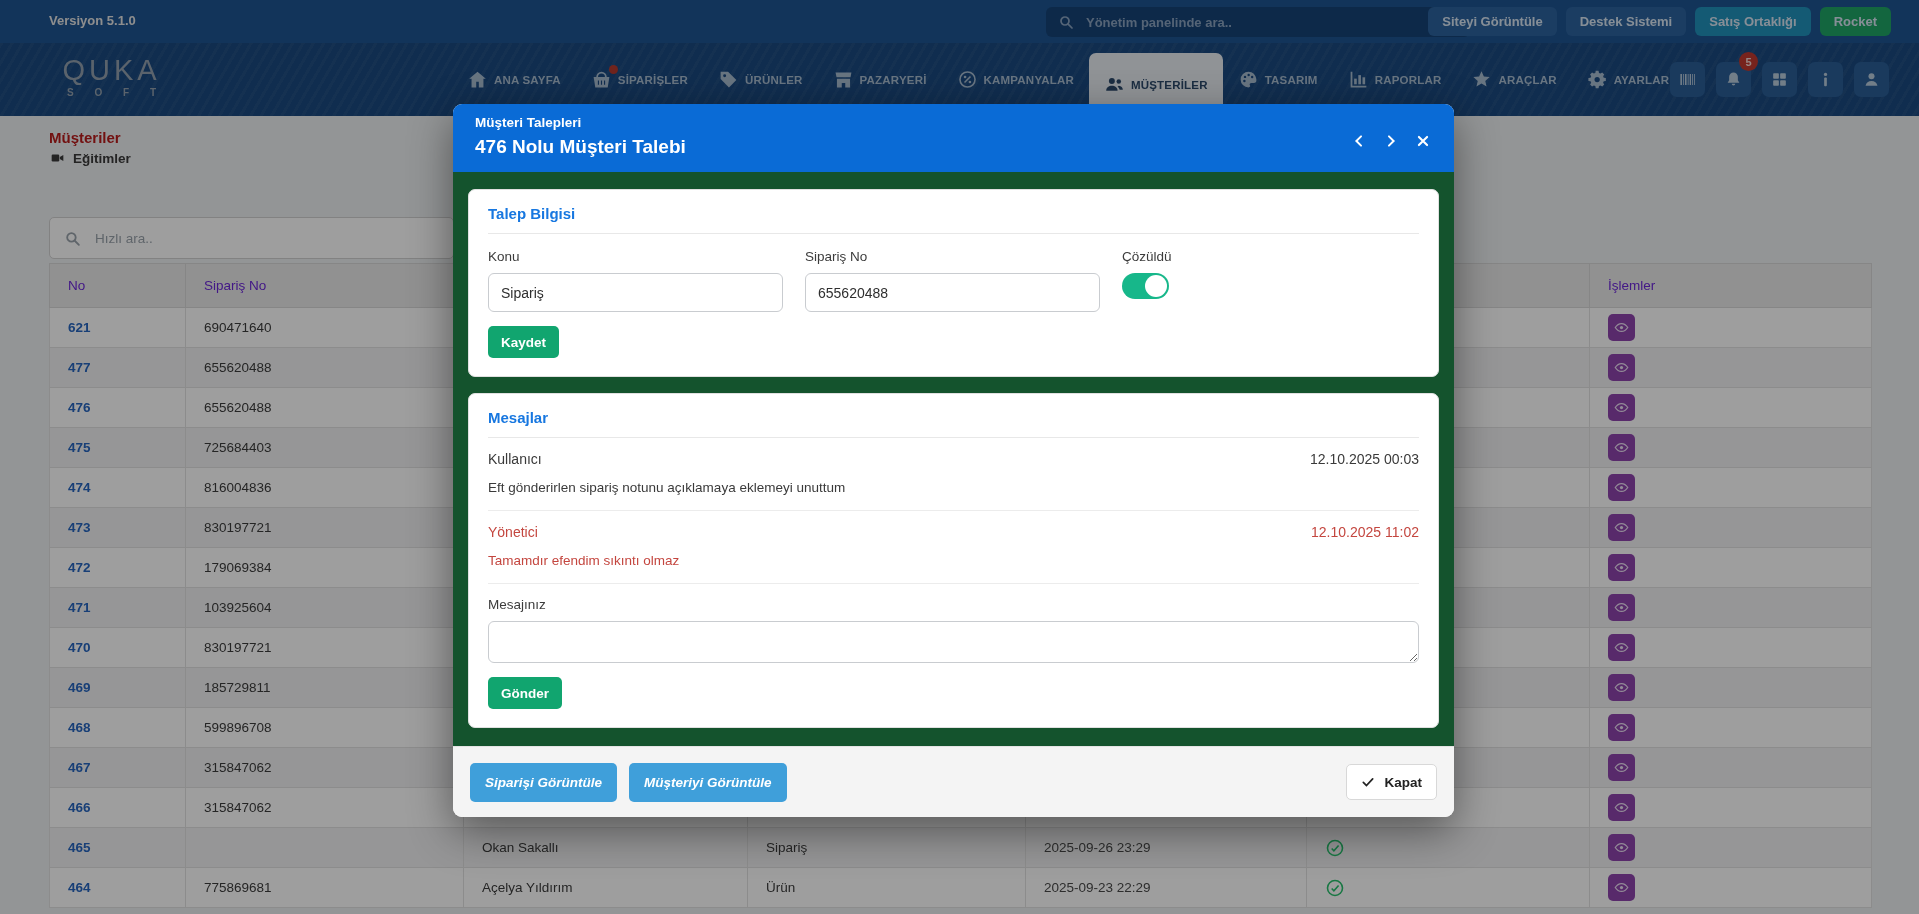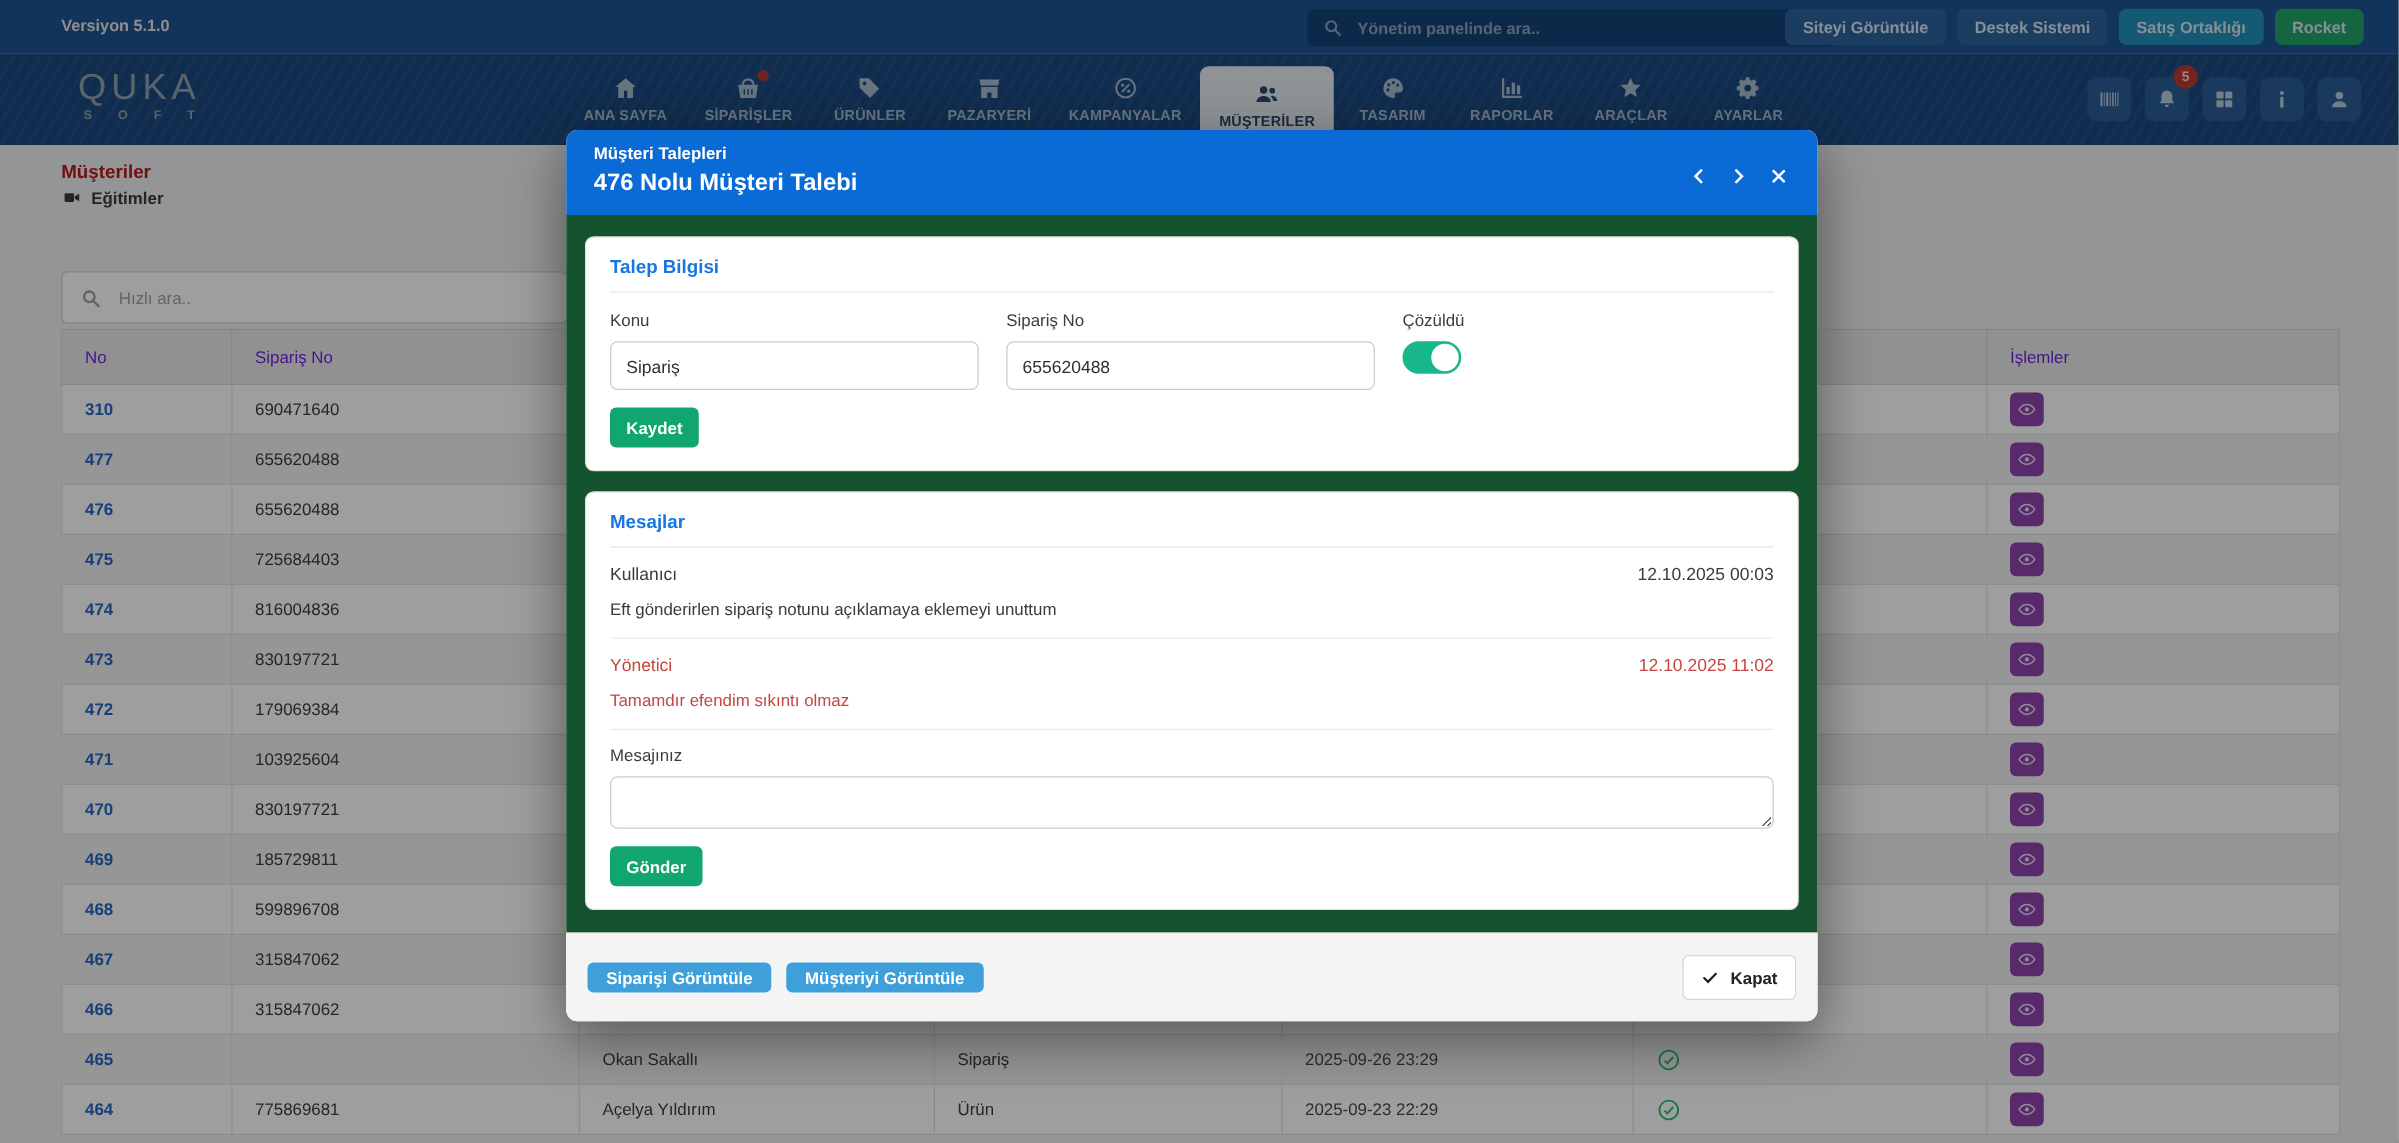--- a/index.html
+++ b/index.html
@@ -16,21 +16,21 @@
   .topbtns{position:absolute;right:28px;top:7px;display:flex;gap:9px;}
   .tbtn{height:29px;padding:0 14px;border-radius:6px;color:#d9e6f3;font-weight:700;font-size:13px;display:flex;align-items:center;cursor:pointer;white-space:nowrap;}
 
   
   .navbar{position:absolute;left:0;top:43px;right:0;height:73px;background:#1b4a80;
     background-image:repeating-linear-gradient(120deg,rgba(255,255,255,.03) 0 3px,transparent 3px 9px);}
   .logo{position:absolute;left:58px;top:13px;color:#93a1ae;text-align:center;cursor:pointer;}
   .logo-main{font-size:29px;font-weight:400;letter-spacing:4px;line-height:29px;}
   .logo-sub{font-size:10px;font-weight:700;letter-spacing:9px;margin-top:2px;text-indent:9px;}
   .nav-menu{position:absolute;left:452px;top:0;height:73px;display:flex;align-items:flex-end;}
-  .nav-item{height:73px;min-width:64px;padding:0 15px;display:flex;flex-direction:column;align-items:center;justify-content:center;gap:6px;color:#a9bdd1;cursor:pointer;}
+  .nav-item{height:73px;min-width:64px;padding:0 15px;display:flex;align-items:center;justify-content:center;gap:6px;color:#a9bdd1;cursor:pointer;}
   .nav-item .icon{width:21px;height:21px;position:relative;}
   .nav-item .nlabel{font-size:11.5px;font-weight:700;letter-spacing:.2px;white-space:nowrap;}
   .nav-item.active{background:#e9eef3;border-radius:7px 7px 0 0;color:#2c4a6b;height:63px;}
   .ndot{position:absolute;top:-4px;right:-6px;width:9px;height:9px;border-radius:50%;background:#b53a30;}
   .nav-icons{position:absolute;right:30px;top:19px;display:flex;gap:11px;}
   .nicon{width:35px;height:35px;border-radius:7px;background:#2a5e97;color:#b9cbdc;display:flex;align-items:center;justify-content:center;position:relative;cursor:pointer;}
   .nicon .icon{width:19px;height:19px;}
   .nbadge{position:absolute;top:-10px;right:-7px;min-width:19px;height:19px;border-radius:50%;background:#c0392f;color:#f3d8d6;font-size:11px;font-weight:700;display:flex;align-items:center;justify-content:center;}
 
   
@@ -72,21 +72,21 @@
   .btn-green{display:inline-flex;align-items:center;margin-top:14px;height:32px;padding:0 13px;background:#11a56f;color:#fff;font-weight:700;font-size:13.5px;border-radius:5px;cursor:pointer;}
   .toggle{width:47px;height:26px;border-radius:14px;background:#17b78a;position:relative;cursor:pointer;margin-top:7px;}
   .toggle .knob{position:absolute;top:2px;right:2px;width:22px;height:22px;border-radius:50%;background:#fff;}
   .msg{padding:13px 0 15px;border-bottom:1px solid #ececec;}
   .msg-head{display:flex;justify-content:space-between;font-size:14px;color:#3a3a3a;}
   .msg-text{margin-top:13px;font-size:13.5px;color:#3a3a3a;}
   .msg.admin .msg-head,.msg.admin .msg-text{color:#c4463f;}
   .msg-label{margin-top:13px;font-size:13.5px;color:#3c3c3c;}
   .modal textarea{width:100%;height:42px;margin-top:9px;border:1px solid #c9ccd0;border-radius:6px;box-sizing:border-box;resize:both;outline:none;padding:8px 10px;font-size:14px;font-family:inherit;color:#2f2f2f;display:block;}
   .modal-footer{background:#f4f4f4;border-top:1px solid #e3e3e3;border-radius:0 0 9px 9px;padding:0 17px;height:70px;display:flex;align-items:center;gap:12px;flex:0 0 auto;}
-  .btn-blue{height:24px;padding:0 15px;background:#3f9fda;color:#fff;font-weight:700;font-size:13.5px;border-radius:5px;display:flex;align-items:center;cursor:pointer;}
+  .btn-blue{height:39px;padding:0 15px;background:#3f9fda;color:#fff;font-weight:700;font-size:13.5px;border-radius:5px;display:flex;align-items:center;cursor:pointer;font-style:italic;}
   .btn-close{margin-left:auto;height:34px;padding:0 14px;background:#fff;border:1px solid #d8d8d8;border-radius:5px;display:flex;align-items:center;gap:9px;font-weight:700;font-size:13.5px;color:#222;cursor:pointer;}
   .btn-close .icon{width:14px;height:14px;}
   .icon svg{width:100%;height:100%;display:block;}
 </style>
 </head>
 <body>
 
 <div class="canvas">
 
   <header class="topbar">
@@ -296,21 +296,21 @@
             <th>Sipariş No</th>
             <th></th>
             <th></th>
             <th></th>
             <th></th>
             <th>İşlemler</th>
           </tr>
         </thead>
       <tbody id="table-body">
           <tr class="odd">
-            <td><span class="rowlink">310</span></td>
+            <td><span class="rowlink">621</span></td>
             <td>690471640</td>
             <td></td>
             <td></td>
             <td class="datecell"></td>
             <td></td>
             <td>
               <span class="eye-btn">
                 <span class="icon">
                   <svg viewBox="0 0 24 24" fill="none" stroke="currentColor" stroke-width="2">
                     <path d="M2 12s4-6.3 10-6.3S22 12 22 12s-4 6.3-10 6.3S2 12 2 12z"></path>

